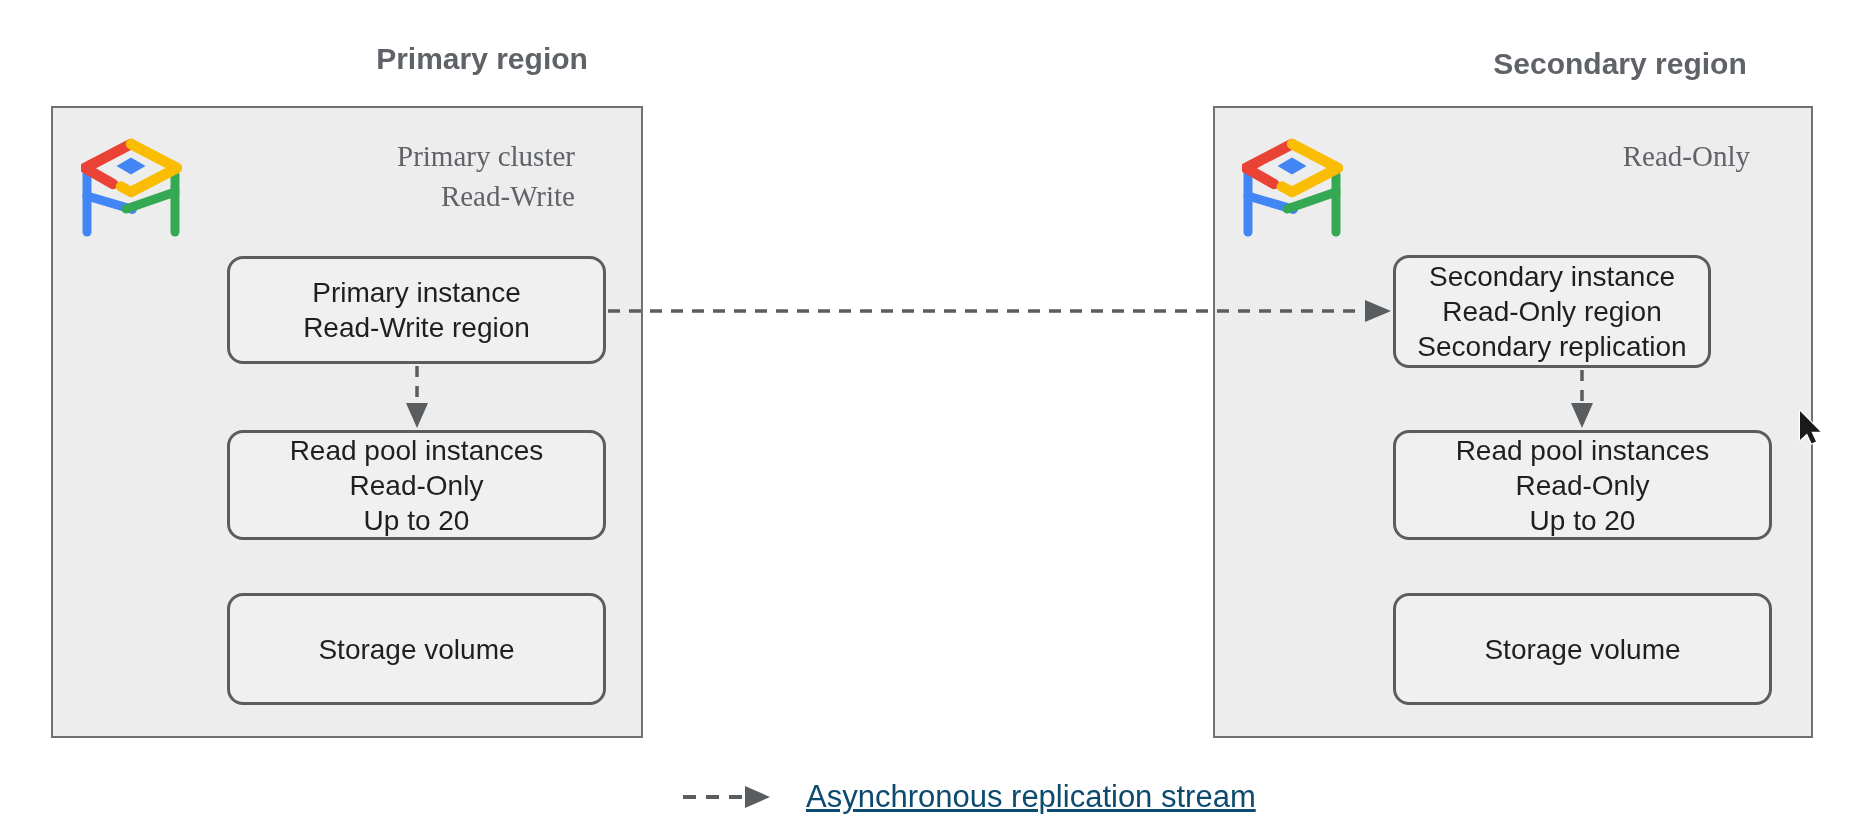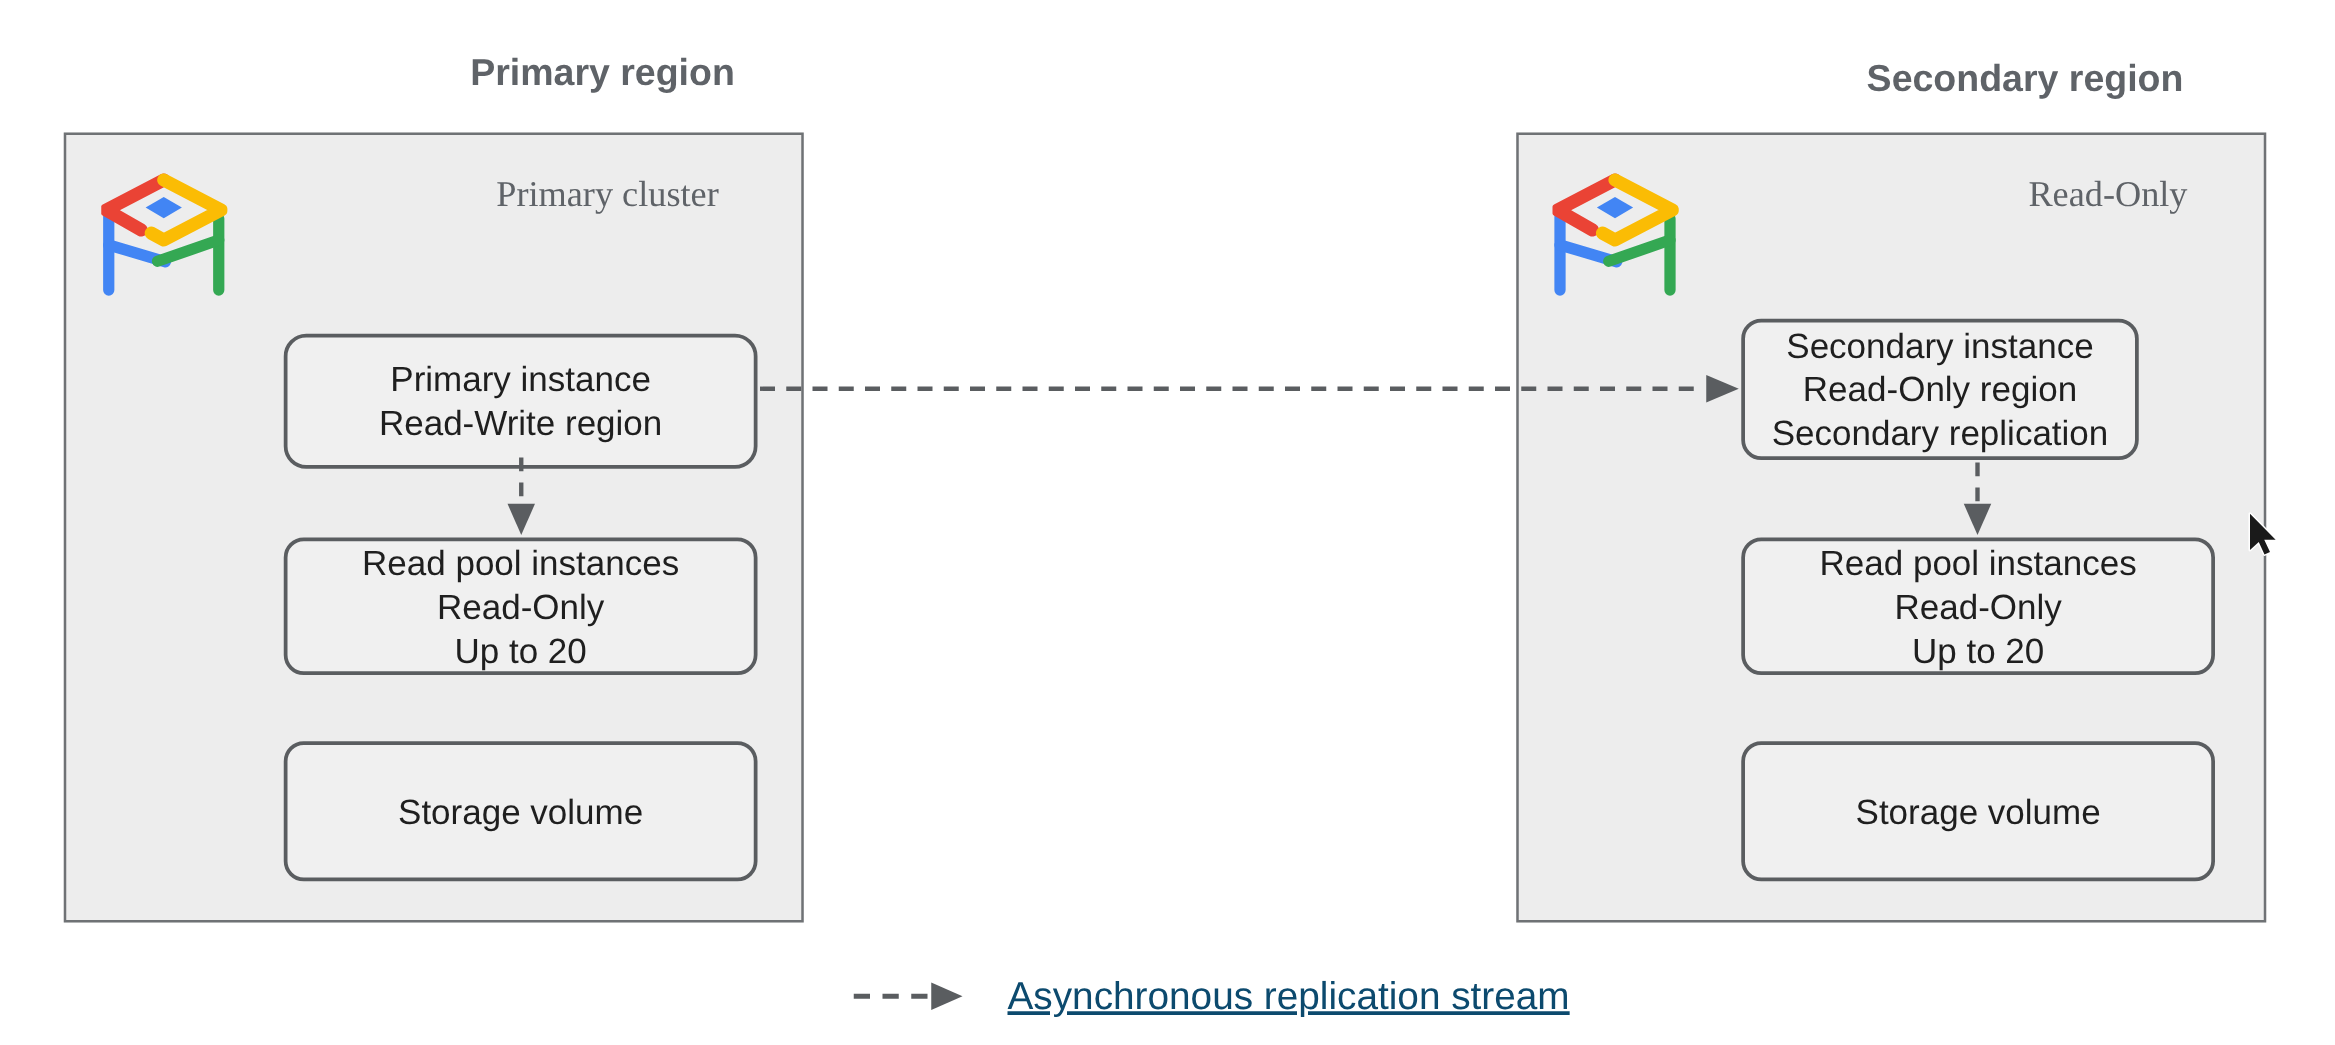--- a/index.html
+++ b/index.html
@@ -77,23 +77,24 @@
     <path d="M94 39 V 96" stroke="#34A853" stroke-width="9"></path>
     <path d="M45 73 L 94 56" stroke="#34A853" stroke-width="9"></path>
     <path d="M32 48 L 4 32 L 50 8" stroke="#EA4335" stroke-width="10.5"></path>
     <path d="M50 8 L 96 32 L 50 56 L 40 50.5" stroke="#FBBC04" stroke-width="10.5"></path>
     <path d="M50 21.5 L 64.5 30 L 50 38.5 L 35.5 30 Z" fill="#4285F4" stroke="none"></path>
   </g>
 </svg>
 
 <div class="abs cluster-label" style="left:285px; top:136px; width:290px;">
   <div class="cl-line">Primary cluster</div>
+  <div class="cl-line">Read-Write</div>
 </div>
 
-<div class="abs node" style="left:227px; top:267px; width:379px; height:108px;border-radius:18px;">
+<div class="abs node" style="left:227px; top:256px; width:379px; height:108px;">
   <div class="line">Primary instance</div>
   <div class="line">Read-Write region</div>
 </div>
 
 <div class="abs node" style="left:227px; top:430px; width:379px; height:110px;">
   <div class="line">Read pool instances</div>
   <div class="line">Read-Only</div>
   <div class="line">Up to 20</div>
 </div>
 

